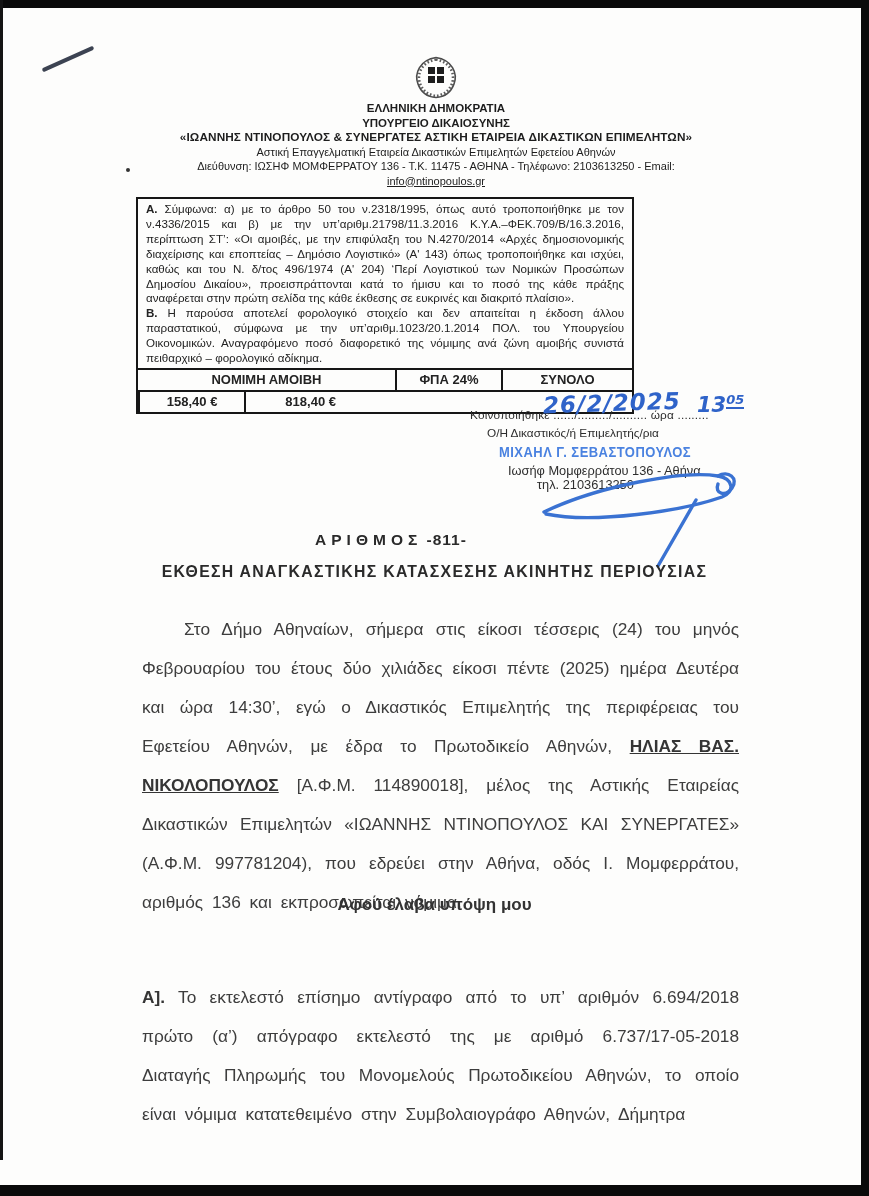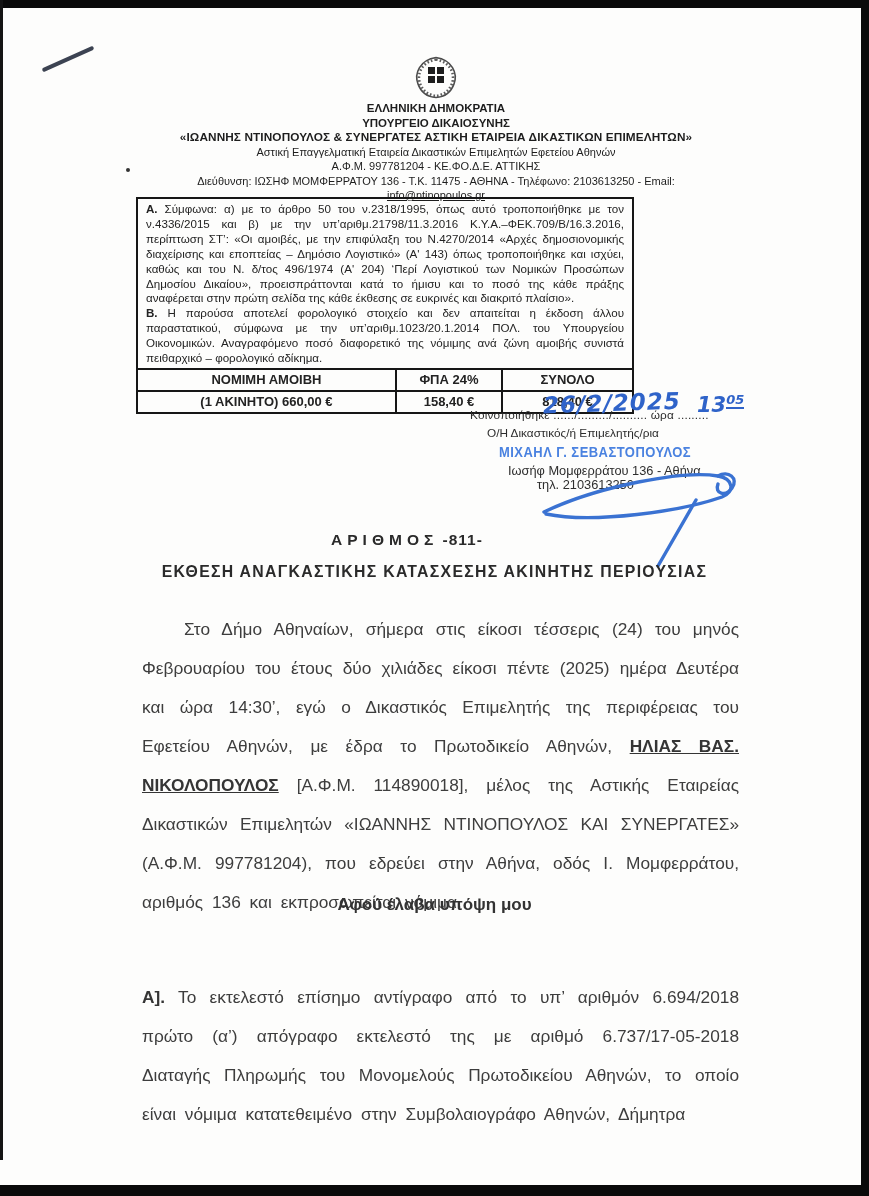--- a/index.html
+++ b/index.html
@@ -43,21 +43,21 @@
   .stamp-name{left:499px;top:444px;font-size:13.5px;font-weight:bold;letter-spacing:.5px;
     color:#4a82e0;transform:scale(.96,1.08);transform-origin:left top;}
   .stamp-addr{left:508px;top:463px;font-size:12.8px;color:#2e2e2e;}
   .stamp-tel{left:537px;top:477px;font-size:12.8px;color:#2e2e2e;}
   .hand{position:absolute;color:#2f63c9;font-family:"DejaVu Sans",sans-serif;font-style:italic;}
   .hand-date{left:543px;top:390px;font-size:23px;font-weight:bold;letter-spacing:1px;transform:rotate(-2deg);}
   .hand-time{left:697px;top:392px;font-size:21px;font-weight:bold;}
   .hand-time sup{font-size:13px;border-bottom:2px solid #2f63c9;}
   .signature{position:absolute;left:536px;top:466px;}
   
-  .title-number{position:absolute;left:16px;top:531px;width:782px;text-align:center;
+  .title-number{position:absolute;left:0;top:531px;width:782px;text-align:center;
     font-weight:bold;font-size:15.5px;color:#2a2a2a;}
   .title-number .word{letter-spacing:5px;}
   .title-number .num{letter-spacing:1px;}
   .title-main{position:absolute;left:0;top:563px;width:869px;text-align:center;
     font-weight:bold;font-size:15.8px;letter-spacing:1.3px;color:#2a2a2a;}
   .considering{position:absolute;left:0;top:895px;width:869px;text-align:center;
     font-weight:bold;font-size:17px;color:#333;}
   
   .body-par{position:absolute;left:142px;width:597px;font-size:17.3px;line-height:39px;
     text-align:justify;text-align-last:left;word-spacing:4px;color:#3d3d3d;}
@@ -92,38 +92,36 @@
         <rect x="21" y="12" width="7" height="7"></rect>
         <rect x="30" y="12" width="7" height="7"></rect>
         <rect x="21" y="21" width="7" height="7"></rect>
         <rect x="30" y="21" width="7" height="7"></rect>
       </g>
     </svg>
     <div class="h-line h-bold">ΕΛΛΗΝΙΚΗ ΔΗΜΟΚΡΑΤΙΑ</div>
     <div class="h-line h-bold">ΥΠΟΥΡΓΕΙΟ ΔΙΚΑΙΟΣΥΝΗΣ</div>
     <div class="h-line h-company">«ΙΩΑΝΝΗΣ ΝΤΙΝΟΠΟΥΛΟΣ &amp; ΣΥΝΕΡΓΑΤΕΣ ΑΣΤΙΚΗ ΕΤΑΙΡΕΙΑ ΔΙΚΑΣΤΙΚΩΝ ΕΠΙΜΕΛΗΤΩΝ»</div>
     <div class="h-line h-reg">Αστική Επαγγελματική Εταιρεία Δικαστικών Επιμελητών Εφετείου Αθηνών</div>
-    <div class="h-line h-reg">Α.Φ.Μ. 997781204 - ΚΕ.ΦΟ.Δ.Ε. ΑΤΤΙΚΗΣ</div>
     <div class="h-line h-reg">Διεύθυνση: ΙΩΣΗΦ ΜΟΜΦΕΡΡΑΤΟΥ 136 - Τ.Κ. 11475 - ΑΘΗΝΑ - Τηλέφωνο: 2103613250 - Email:</div>
     <div class="h-line h-email">info@ntinopoulos.gr</div>
   </div>
 
   <div class="notice-box">
     <div class="notice-text">
       <b>Α.</b><span> Σύμφωνα: α) με το άρθρο 50 του ν.2318/1995, όπως αυτό τροποποιήθηκε με τον ν.4336/2015 και β) με την υπ’αριθμ.21798/11.3.2016 Κ.Υ.Α.–ΦΕΚ.709/Β/16.3.2016, περίπτωση ΣΤ’: «Οι αμοιβές, με την επιφύλαξη του Ν.4270/2014 «Αρχές δημοσιονομικής διαχείρισης και εποπτείας – Δημόσιο Λογιστικό» (Α' 143) όπως τροποποιήθηκε και ισχύει, καθώς και του Ν. δ/τος 496/1974 (Α' 204) ‘Περί Λογιστικού των Νομικών Προσώπων Δημοσίου Δικαίου», προεισπράττονται κατά το ήμισυ και το ποσό της κάθε πράξης αναφέρεται στην πρώτη σελίδα της κάθε έκθεσης σε ευκρινές και διακριτό πλαίσιο».</span><br>
       <b>Β.</b><span> Η παρούσα αποτελεί φορολογικό στοιχείο και δεν απαιτείται η έκδοση άλλου παραστατικού, σύμφωνα με την υπ’αριθμ.1023/20.1.2014 ΠΟΛ. του Υπουργείου Οικονομικών. Αναγραφόμενο ποσό διαφορετικό της νόμιμης ανά ζώνη αμοιβής συνιστά πειθαρχικό – φορολογικό αδίκημα.</span>
     </div>
     <div class="fees-table">
       <div class="fees-row head">
         <div class="fees-cell c1">ΝΟΜΙΜΗ ΑΜΟΙΒΗ</div>
         <div class="fees-cell c2">ΦΠΑ 24%</div>
         <div class="fees-cell c3">ΣΥΝΟΛΟ</div>
       </div>
       <div class="fees-row">
-        <div class="fees-cell c1">(1 ΑΚΙΝΗΤΟ) 660,00 €</div>
         <div class="fees-cell c2">158,40 €</div>
         <div class="fees-cell c3">818,40 €</div>
       </div>
     </div>
   </div>
 
   <div class="notif served">Κοινοποιήθηκε ....../........./.......... ώρα .........</div>
   <div class="notif role">Ο/Η Δικαστικός/ή Επιμελητής/ρια</div>
   <div class="notif stamp-name">ΜΙΧΑΗΛ Γ. ΣΕΒΑΣΤΟΠΟΥΛΟΣ</div>
   <div class="notif stamp-addr">Ιωσήφ Μομφερράτου 136 - Αθήνα</div>

